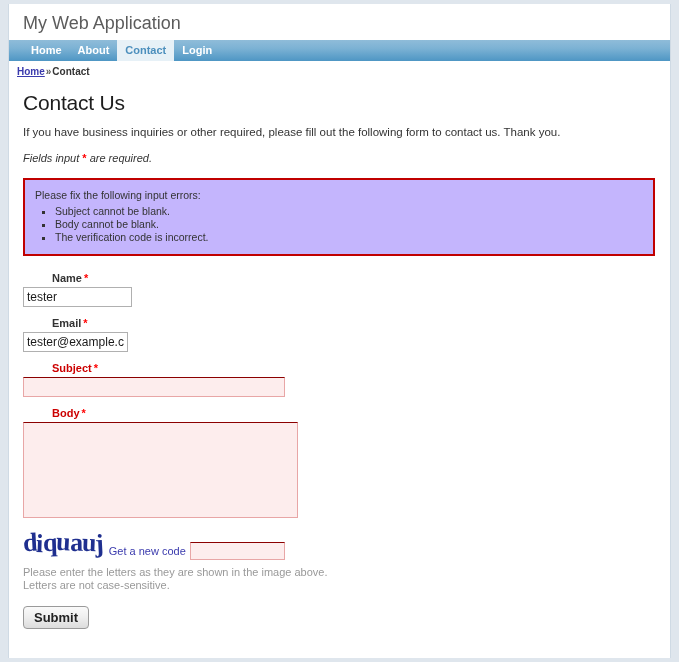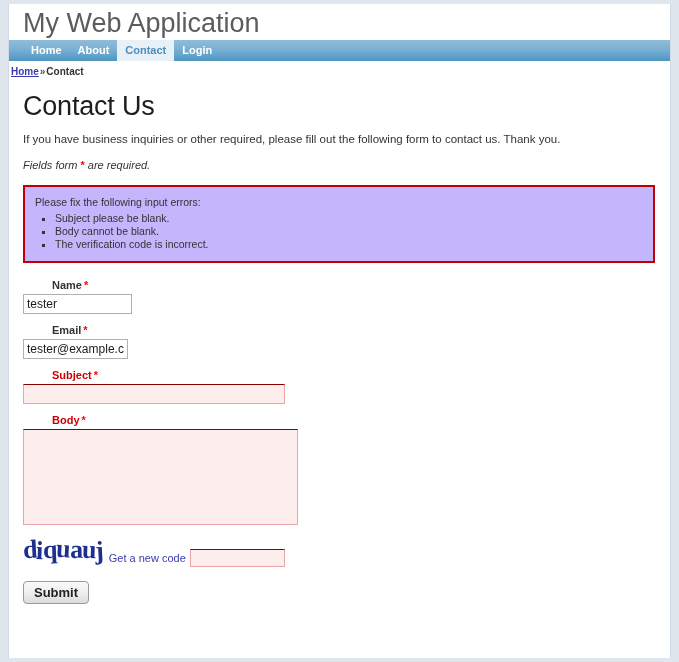--- a/index.html
+++ b/index.html
@@ -30,21 +30,21 @@
     overflow: hidden;
   }
 
   
   #header {
     height: 36px;
     padding: 6px 0 0 14px;
     box-sizing: border-box;
   }
   #site-title {
-    font-size: 27px;
+    font-size: 18px;
     font-weight: normal;
     color: #5c5c5c;
     letter-spacing: 0px;
     line-height: 26px;
     margin: 0;
     font-family: "Liberation Sans", sans-serif;
   }
 
   
   #mainmenu {
@@ -70,40 +70,40 @@
   .nav-item.active {
     background: #e7f1f7;
     color: #4c8fbd;
   }
 
   
   #breadcrumbs {
     font-size: 10px;
     font-weight: bold;
     color: #333333;
-    padding: 5px 0 0 2px;
+    padding: 5px 0 0 8px;
     height: 18px;
     box-sizing: border-box;
   }
   #breadcrumbs a {
     color: #3a3aad;
     text-decoration: underline;
     font-weight: bold;
   }
   .crumb-sep {
     color: #555;
     padding: 0 1px;
   }
 
   
   #content {
     padding: 6px 14px 0 14px;
   }
   h1.page-title {
-    font-size: 27px;
+    font-size: 21px;
     font-weight: normal;
     color: #1d1d1d;
     margin: 6px 0 10px 0;
     font-family: "Liberation Sans", sans-serif;
     letter-spacing: -0.2px;
   }
   p.intro {
     font-size: 11.5px;
     color: #333;
     margin: 0 0 13px 0;
@@ -278,26 +278,26 @@
   <div id="breadcrumbs">
     <a>Home</a><span class="crumb-sep">»</span><span>Contact</span>
   </div>
 
   <div id="content">
 
     <h1 class="page-title">Contact Us</h1>
 
     <p class="intro">If you have business inquiries or other required, please fill out the following form to contact us. Thank you.</p>
 
-    <p class="note"><span>Fields form </span><span class="req">*</span><span> are required.</span></p>
+    <p class="note"><span>Fields input </span><span class="req">*</span><span> are required.</span></p>
 
     <div id="error-summary">
       <p>Please fix the following input errors:</p>
       <ul>
-        <li>Subject please be blank.</li>
+        <li>Subject cannot be blank.</li>
         <li>Body cannot be blank.</li>
         <li>The verification code is incorrect.</li>
       </ul>
     </div>
 
     <div class="row">
       <label class="fld"><span>Name</span><span class="star">*</span></label>
       <input class="txt name" type="text" value="tester" style="">
     </div>
 
@@ -315,20 +315,21 @@
       <label class="fld err"><span>Body</span><span class="star">*</span></label>
       <textarea class="txt body-field error" style=""></textarea>
     </div>
 
     <div class="row">
       <div class="captcha-wrap">
         <div id="captcha-img"><span>d</span><span>i</span><span>q</span><span>u</span><span>a</span><span>u</span><span>j</span></div>
         <a id="refresh-captcha">Get a new code</a>
         <input class="txt captcha error" type="text" value="" style="">
       </div>
+      <p class="hint"><span>Please enter the letters as they are shown in the image above.</span><br><span>Letters are not case-sensitive.</span></p>
     </div>
 
     <div id="submit-row">
       <button class="submit">Submit</button>
     </div>
 
   </div>
 </div>
 
 </body></html>

